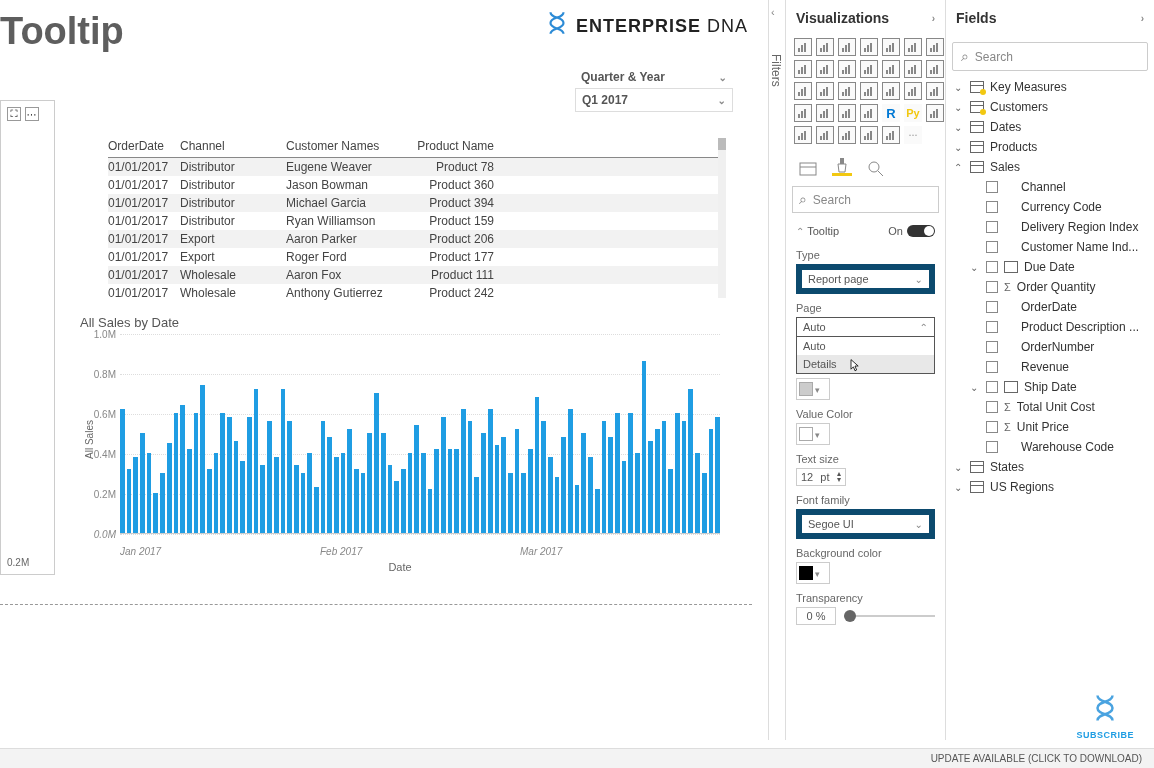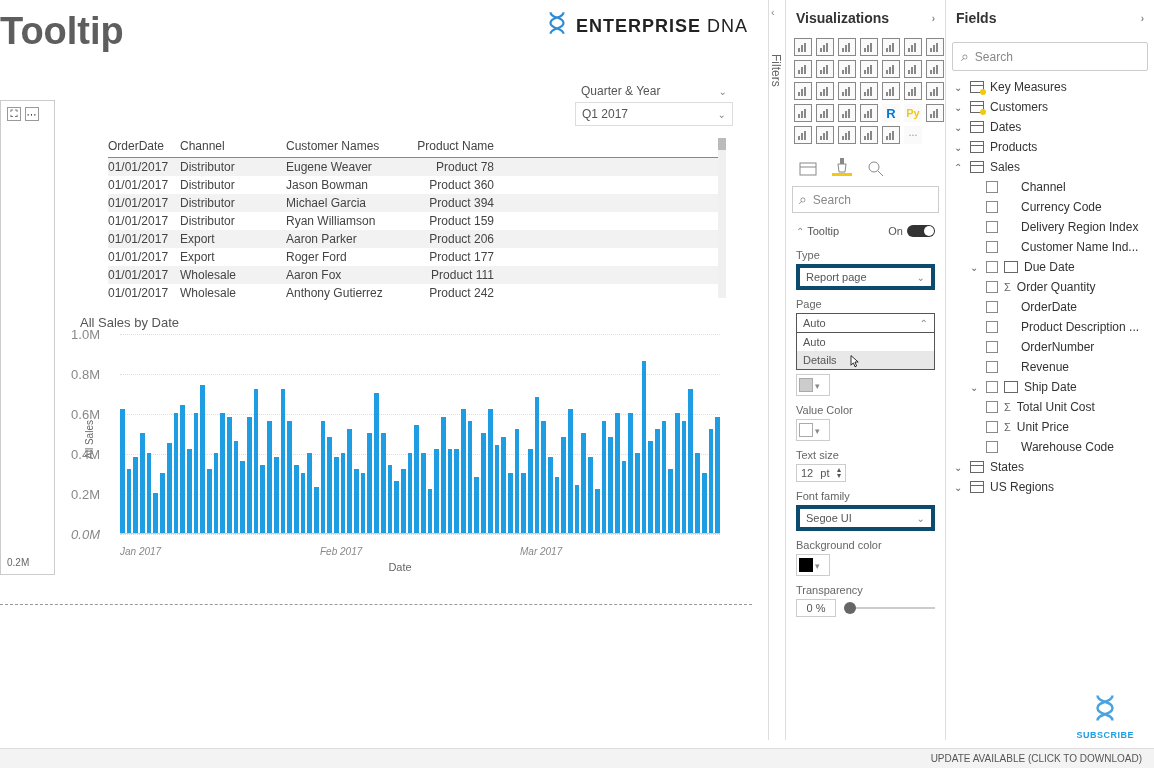--- a/index.html
+++ b/index.html
@@ -5,21 +5,21 @@
     * { box-sizing: border-box; margin: 0; padding: 0; font-family: "Segoe UI", Arial, sans-serif; }
     body { width: 1154px; height: 768px; overflow: hidden; background: #fff; position: relative; }
     
     .canvas { position: absolute; top: 0; left: 0; width: 768px; height: 740px; }
     .page-title { font-size: 38px; font-weight: 700; color: #5e5e5e; padding: 10px 0 0 0; }
     .logo { position: absolute; top: 10px; right: 20px; display: flex; align-items: center; gap: 6px; }
     .logo-dna { color: #2c8bd6; font-size: 26px; font-weight: 700; }
     .logo-text { font-size: 18px; letter-spacing: 1px; color: #222; }
     .logo-text b { font-weight: 800; }
     
-    .slicer { position: absolute; top: 80px; right: 35px; width: 158px; }
+    .slicer { position: absolute; top: 66px; right: 35px; width: 158px; font-weight: bold; }
     .slicer-label { font-size: 12px; color: #555; padding: 4px 6px; display:flex; justify-content:space-between; align-items:center;}
     .slicer-value { font-size: 12px; color: #555; border: 1px solid #ddd; padding: 4px 6px; background:#fff; display:flex; justify-content:space-between; align-items:center;}
     
     .visual-frame { position: absolute; top: 100px; left: 0; width: 55px; height: 475px; border: 1px solid #ccc; }
     .frame-handles { display:flex; gap:4px; padding:6px; }
     .frame-handle { width:14px; height:14px; border:1px solid #999; font-size:10px; display:flex; align-items:center; justify-content:center;}
     .visual-footer { position:absolute; bottom:6px; left:6px; font-size:10px; color:#666; }
     
     .table { position: absolute; top: 135px; left: 108px; width: 615px; font-size: 12px; color: #444; }
     .table-header { display: flex; border-bottom: 1px solid #888; padding: 4px 0; font-weight: 400; }
@@ -29,21 +29,21 @@
     .col-channel { width: 66px; }
     .col-cust { width: 108px; margin-left: 40px; }
     .col-prod { width: 100px; text-align: right; }
     .table-scroll { position:absolute; top:138px; left:718px; width:8px; height:160px; background:#f0f0f0; }
     .table-thumb { width:8px; height:12px; background:#bbb; }
     
     .chart-container { position: absolute; top: 315px; left: 80px; width: 640px; height: 260px; }
     .chart-title { font-size: 13px; color: #555; margin-bottom: 4px; }
     .chart-area { position: relative; width: 100%; height: 210px; }
     .y-axis { position: absolute; left: 0; top: 0; width: 36px; height: 200px; }
-    .y-tick { position: absolute; right: 16px; font-size: 13px; color: #888; transform: translateY(-50%); }
+    .y-tick { position: absolute; right: 0; font-size: 10px; color: #888; transform: translateY(-50%); }
     .y-title { position:absolute; left:-10px; top:100px; transform: rotate(-90deg); font-size:10px; color:#666; transform-origin: center; }
     .plot { position: absolute; left: 40px; top: 0; right: 0; height: 200px; display: flex; align-items: flex-end; gap: 2px; border-bottom:1px solid #ccc;}
     .bar { flex: 1; background: #1f9de3; }
     .x-labels { display:flex; margin-left:40px; margin-top:2px; font-size:10px; color:#888; }
     .x-labels span { flex:1; text-align:left;font-style:italic; }
     .x-title { text-align:center; font-size:11px; color:#666; margin-top:4px; }
     .grid-line { position:absolute; left:40px; right:0; border-top:1px dotted #ddd; }
     
     .filters-tab { position: absolute; top: 0; left: 768px; width: 18px; height: 740px; border-left: 1px solid #ddd; border-right: 1px solid #ddd; background:#fff; }
     .filters-label { writing-mode: vertical-rl; font-size: 12px; color: #666; padding-top: 30px; }
@@ -57,21 +57,21 @@
     .viz-icon.py { color:#f2c811; font-weight:700; border:none; font-size:11px;}
     .tab-icons { display:flex; gap:14px; padding: 10px 6px 4px; border-bottom: none; }
     .tab-icon { width:20px; height:20px; display:flex; align-items:flex-end; justify-content:center; cursor:pointer;}
     .tab-icon.active { border-bottom: 3px solid #f2c811; }
     .search-box { display:flex; align-items:center; border:1px solid #ccc; padding:4px 6px; margin:6px 0; font-size:12px; color:#888; gap:6px;}
     .prop-section { padding: 2px 4px; font-size: 12px; color:#555; }
     .prop-header { display:flex; justify-content:space-between; align-items:center; padding:4px 0; font-size:11px; }
     .toggle { width:28px; height:12px; background:#333; border-radius:6px; position:relative; }
     .toggle::after { content:''; position:absolute; right:1px; top:1px; width:10px; height:10px; background:#fff; border-radius:50%; }
     .prop-label { font-size: 11px; color: #666; margin-top: 8px; margin-bottom: 3px; }
-    .prop-select { width: 100%; border: 4px solid #0c4a6e; padding: 3px 6px; font-size: 11px; background:#fff; display:flex; justify-content:space-between; align-items:center; color:#555;}
+    .prop-select { width: 100%; border: 6px solid #0c4a6e; padding: 3px 6px; font-size: 11px; background:#fff; display:flex; justify-content:space-between; align-items:center; color:#555;}
     .dropdown-open { border:1px solid #555; }
     .dropdown-list { border:1px solid #555; border-top:none; background:#fff; }
     .dropdown-item { padding: 3px 6px; font-size: 11px; }
     .dropdown-item.hover { background:#e8e8e8; position:relative; }
     .cursor { position:absolute; width:16px; height:18px; }
     .color-picker { width:34px; height:22px; border:1px solid #ccc; display:flex; align-items:center; padding:2px; gap:2px;}
     .color-swatch { width:14px; height:14px; }
     .spinner { width:50px; border:1px solid #ccc; padding:2px 4px; font-size:11px; display:flex; align-items:center; gap:2px;}
     .slider-row { display:flex; align-items:center; gap:8px; }
     .slider-val { width:40px; border:1px solid #ccc; padding:2px 4px; font-size:11px; text-align:center;}

